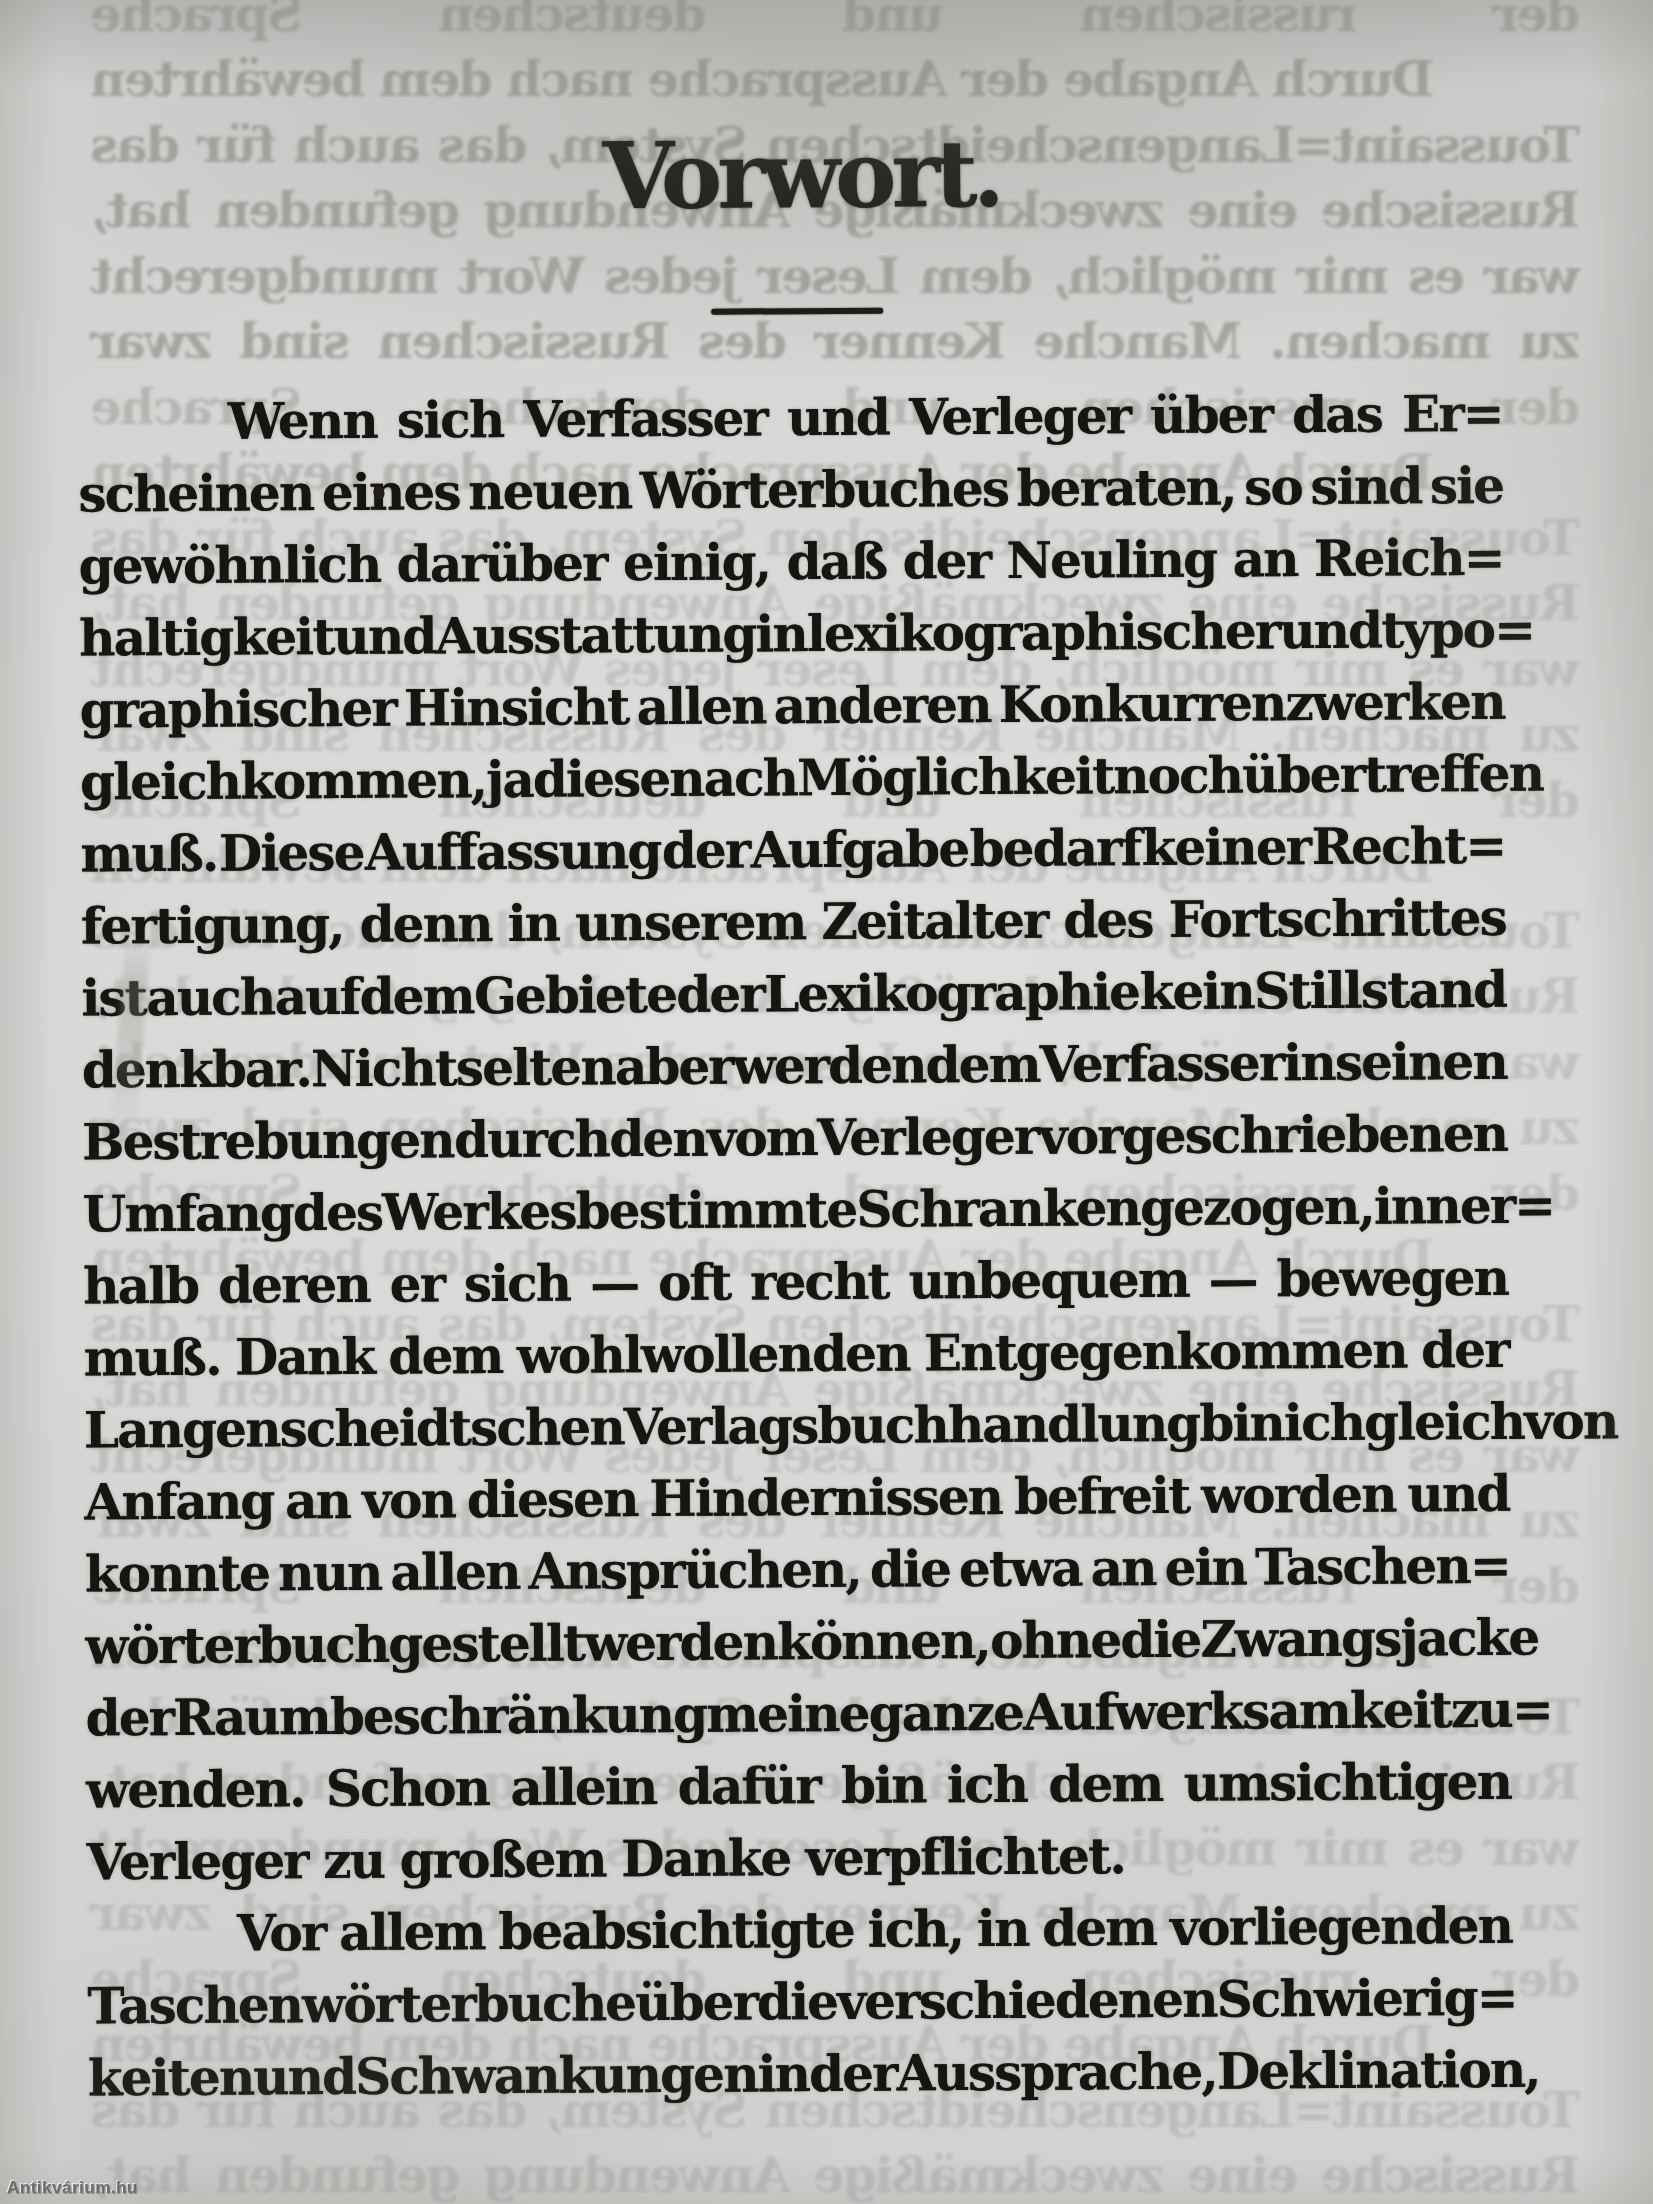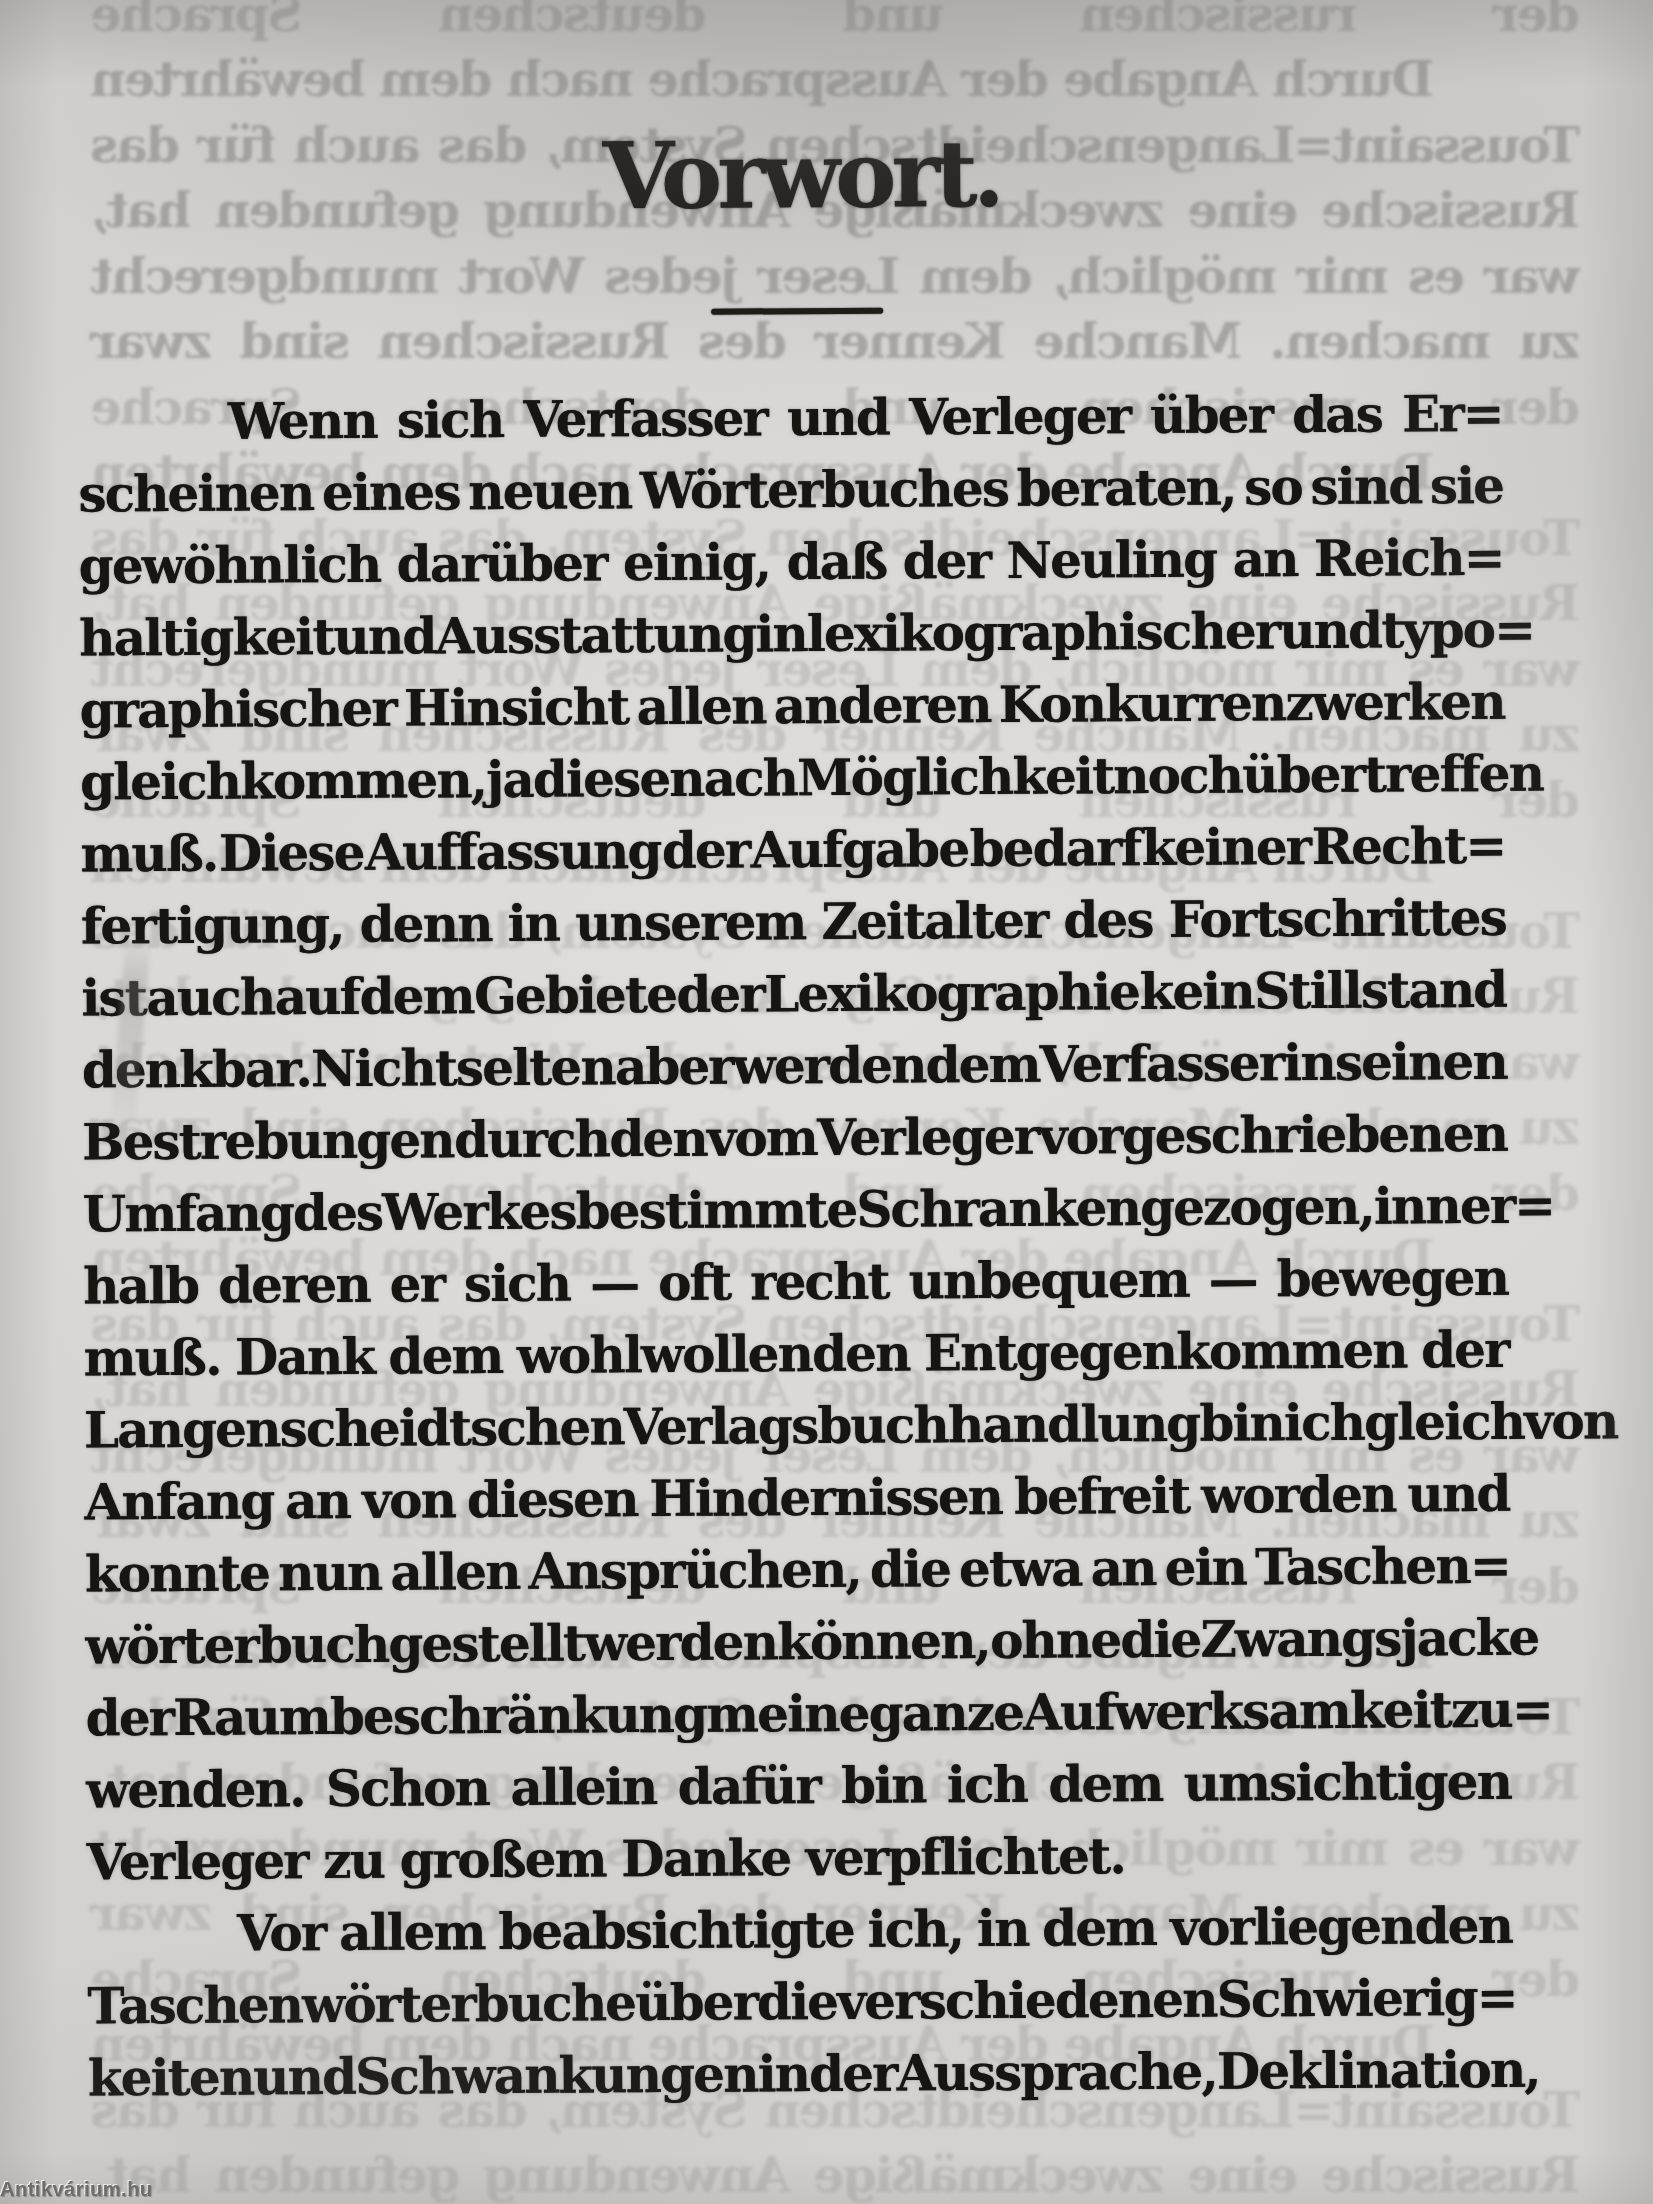--- a/index.html
+++ b/index.html
@@ -65,23 +65,23 @@
     background:
       radial-gradient(ellipse 1261px 408px at 52% 4%, rgba(130,130,126,.30), rgba(130,130,126,0) 72%),
       radial-gradient(ellipse 485px 679px at 100% 22%, rgba(140,140,136,.16), rgba(140,140,136,0) 70%),
       radial-gradient(ellipse 679px 291px at 20% 97%, rgba(135,135,131,.14), rgba(135,135,131,0) 75%),
       linear-gradient(180deg, rgba(120,120,117,.30), rgba(120,120,117,0) 87px),
       linear-gradient(90deg, rgba(128,128,124,.22), rgba(128,128,124,0) 58px),
       linear-gradient(270deg, rgba(132,132,128,.24), rgba(132,132,128,0) 73px),
       linear-gradient(0deg, rgba(128,128,124,.18), rgba(128,128,124,0) 53px);
   }
   .watermark{
-    position:absolute; left:0; top:2178px;
+    position:absolute; left:7px; top:2178px;
     font-family:"Liberation Sans", sans-serif;
-    font-weight:700; font-size:20px; letter-spacing:0.5px;
+    font-weight:700; font-size:17px; letter-spacing:0.5px;
     color:#6d6d6b;
     text-shadow:-1px -1px 0 rgba(255,255,255,.75), 1px 1px 1px rgba(70,70,68,.45);
   }
 </style>
 </head>
 <body>
 
 <div class="page">
 
   <div class="showthrough">

